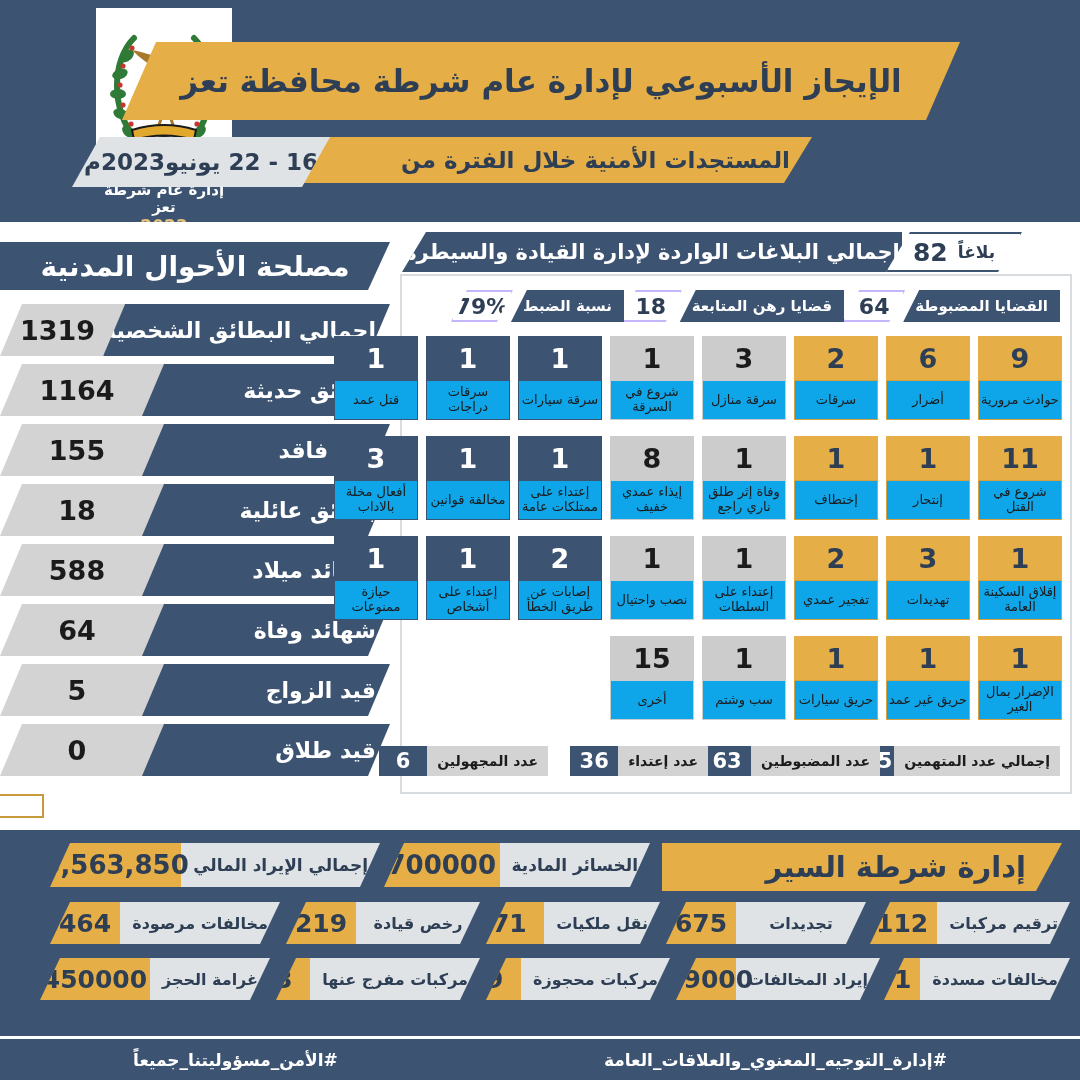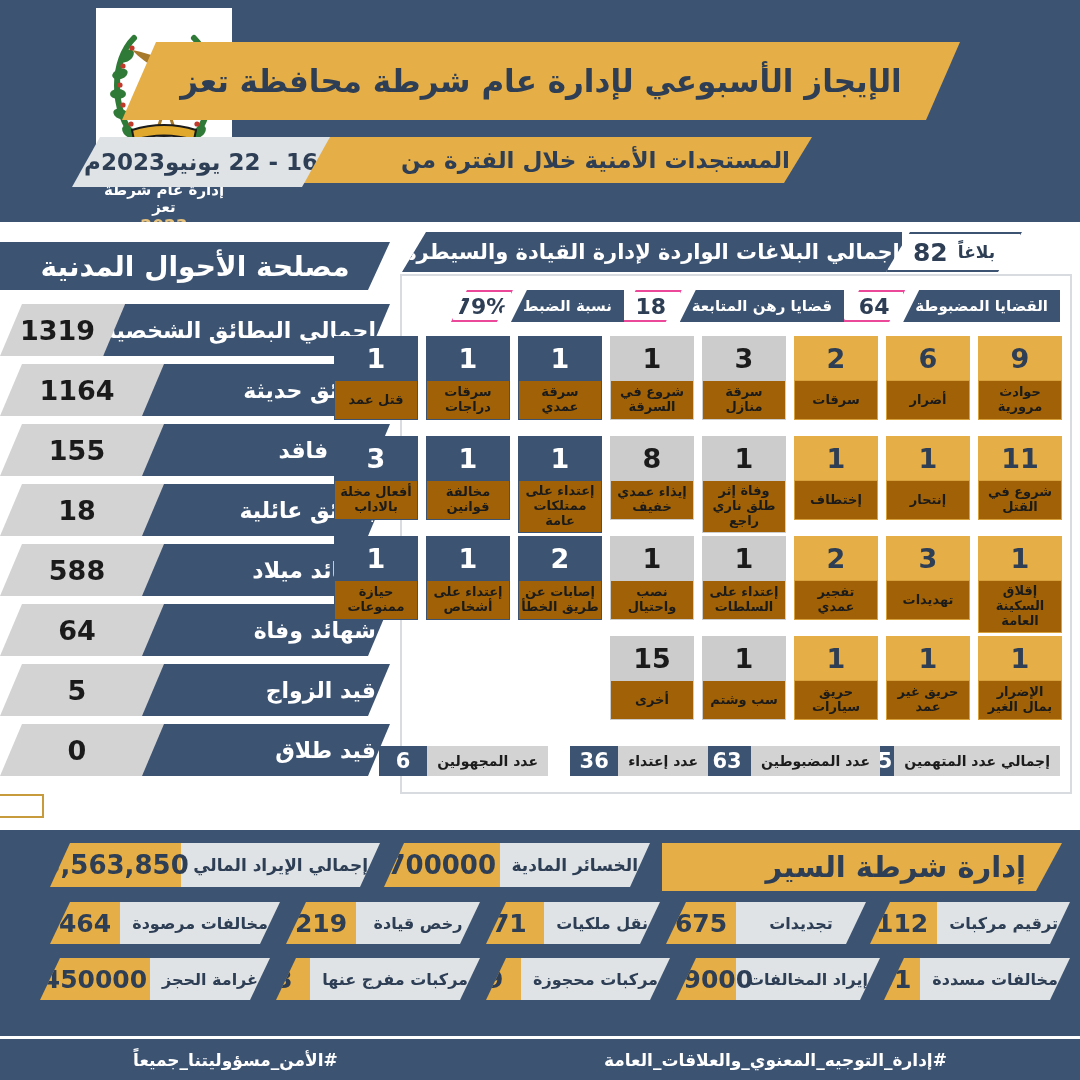--- a/index.html
+++ b/index.html
@@ -100,35 +100,35 @@
   }
 
   .kpi-row { position: absolute; top: 14px; right: 10px; width: 650px; height: 34px; }
   .kpi { position: absolute; height: 32px; display: flex; align-items: stretch; }
   .kpi-lbl {
     background: #3c5372; display: flex; align-items: center; justify-content: flex-end; padding: 0 12px;
     clip-path: polygon(16px 0, 100% 0, calc(100% - 0px) 100%, 0 100%);
   }
   .kpi-lbl span { font-size: 15px; font-weight: bold; color: #ffffff; white-space: nowrap; }
   .kpi-val {
-    background: #ffffff; border: 2px solid #ec4899; display: flex; align-items: center; justify-content: center;
+    background: #ffffff; border: 2px solid #c4b5fd; display: flex; align-items: center; justify-content: center;
     min-width: 62px; margin-right: -2px;
     clip-path: polygon(16px 0, 100% 0, calc(100% - 16px) 100%, 0 100%);
   }
   .kpi-val span { font-size: 22px; font-weight: bold; color: #2d3e55; }
 
   .grid { position: absolute; top: 60px; right: 8px; width: 656px; height: 400px; }
   .cell { position: absolute; width: 84px; }
   .cell .num {
     height: 44px; display: flex; align-items: center; justify-content: center;
     font-size: 27px; font-weight: bold;
   }
   .cell .lbl {
-    min-height: 40px; background: #a16207; display: flex; align-items: center; justify-content: center;
-    text-align: center; padding: 3px 2px; font-size: 13px; font-weight: bold; color: #1b1b1b;
+    min-height: 40px; background: #0ea5e9; display: flex; align-items: center; justify-content: center;
+    text-align: center; padding: 3px 2px; font-size: 13px; font-weight: normal; color: #1b1b1b;
     line-height: 1.15;
   }
   .cell.navy .num { background: #3c5372; color: #ffffff; }
   .cell.navy .lbl { border: 1.5px solid #3c5372; }
   .cell.grey .num { background: #cccccc; color: #1b1b1b; }
   .cell.grey .lbl { border: 1.5px solid #cccccc; }
   .cell.gold .num { background: #e5ae47; color: #2d3e55; }
   .cell.gold .lbl { border: 1.5px solid #d9a13c; }
 
   .sus-row { position: absolute; bottom: 14px; right: 10px; width: 650px; height: 32px; }
@@ -430,21 +430,21 @@
             <div class="cell grey" style="right: 276px; top: 300px;">
               <div class="num">1</div>
               <div class="lbl">سب وشتم</div>
             </div>
             <div class="cell grey" style="right: 368px; top: 300px;">
               <div class="num">15</div>
               <div class="lbl">أخرى</div>
             </div>
             <div class="cell navy" style="right: 460px; top: 0px;">
               <div class="num">1</div>
-              <div class="lbl">سرقة عمدي</div>
+              <div class="lbl">سرقة سيارات</div>
             </div>
             <div class="cell navy" style="right: 552px; top: 0px;">
               <div class="num">1</div>
               <div class="lbl">سرقات دراجات</div>
             </div>
             <div class="cell navy" style="right: 644px; top: 0px;">
               <div class="num">1</div>
               <div class="lbl">قتل عمد</div>
             </div>
             <div class="cell navy" style="right: 460px; top: 100px;">

